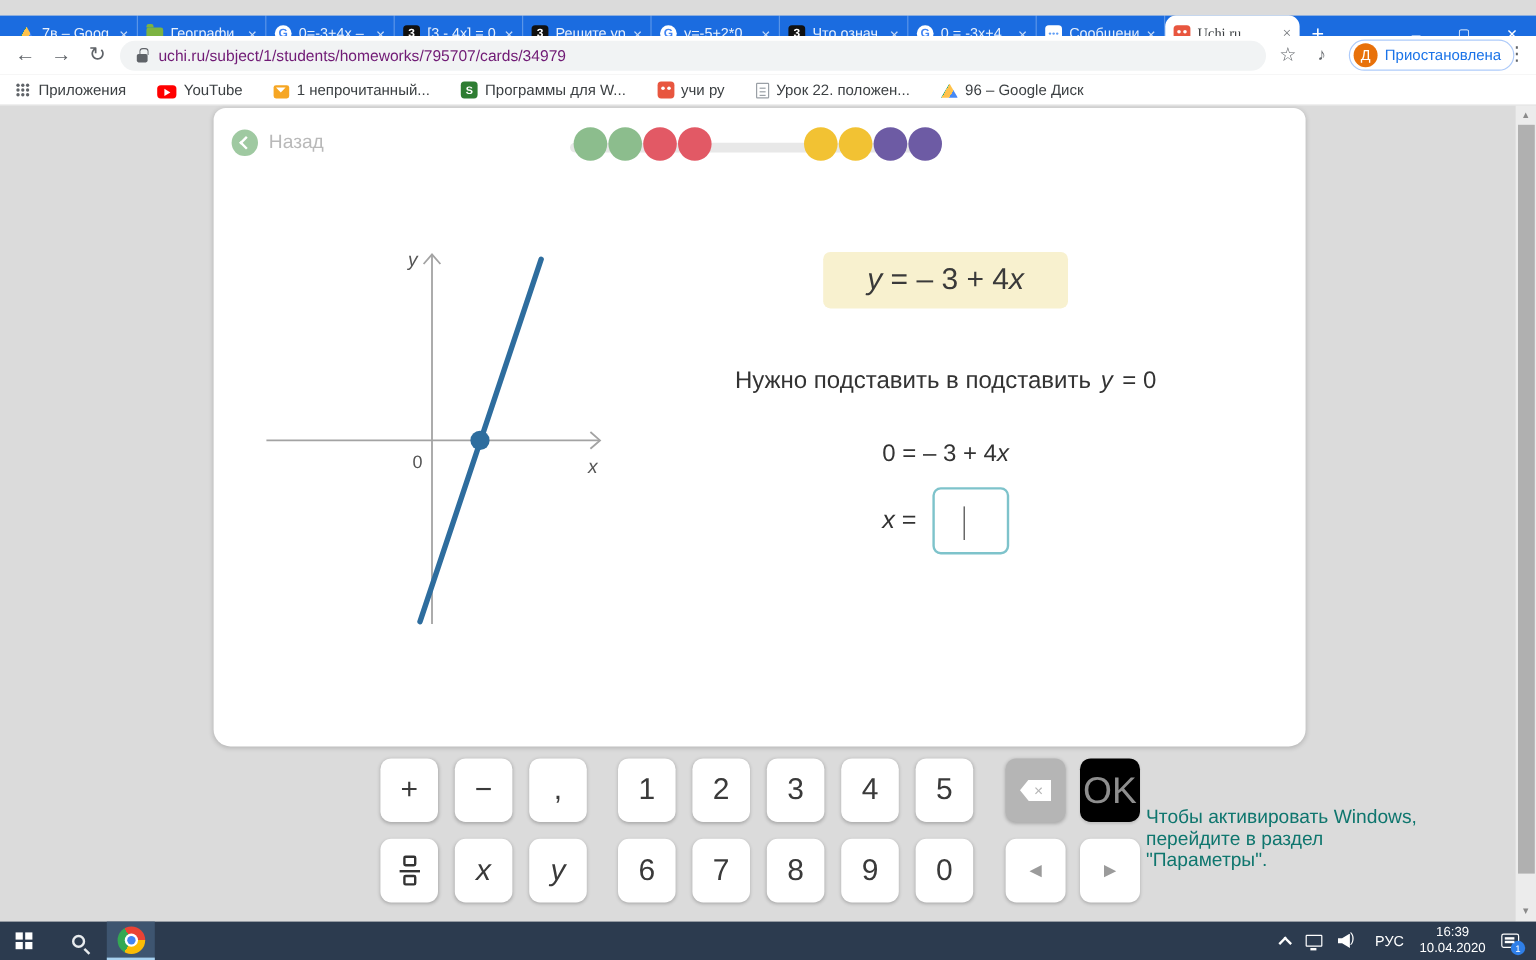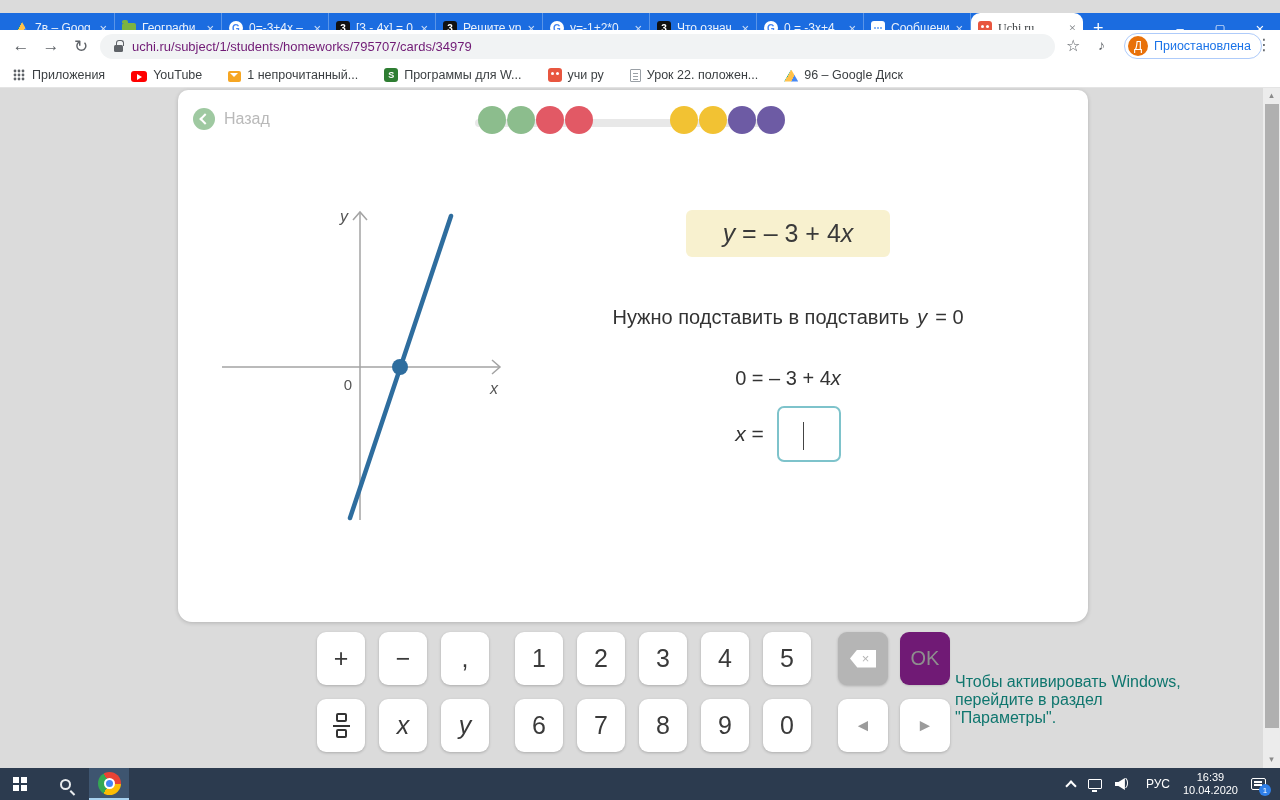--- a/index.html
+++ b/index.html
@@ -75,21 +75,21 @@
   .answer-row { top:315px; height:57px; gap:13px; font-size:21px; color:#333; }
   .answer-input { width:64px; height:56px; border:2px solid #7ec3cb; border-radius:7px; background:#fff; position:relative; cursor:text; }
   .caret { position:absolute; left:24px; top:14px; width:1.5px; height:28px; background:#444; animation:blink 1.1s step-end infinite; }
   @keyframes blink { 50% { opacity:0; } }
   .ital { font-style:italic; }
 
   
   .key { position:absolute; width:48px; height:53px; background:#fff; border-radius:9px; box-shadow:0 1px 3px rgba(0,0,0,.22); display:flex; align-items:center; justify-content:center; font-size:25px; color:#3a3a3a; cursor:pointer; }
   .key-bs { width:50px; background:#b5b5b5; }
   .bs-glyph { width:26px; height:18px; background:#fff; clip-path:polygon(28% 0,100% 0,100% 100%,28% 100%,0 50%); display:flex; align-items:center; justify-content:center; color:#b5b5b5; font-size:13px; padding-left:5px; }
-  .key-ok { width:50px; background:#701a75; color:#8e8e8e; font-size:20px; box-shadow:0 1px 2px rgba(0,0,0,.12); }
+  .key-ok { width:50px; background:#000000; color:#8e8e8e; font-size:31px; box-shadow:0 1px 2px rgba(0,0,0,.12); }
   .key-arrow { width:50px; color:#9b9b9b; font-size:17px; }
   .frac { display:flex; flex-direction:column; align-items:center; }
   .frac .fbox { width:11px; height:9px; border:2px solid #333; border-radius:2px; }
   .frac .fbar { width:17px; height:2px; background:#333; margin:2.5px 0; }
 
   
   .watermark { position:absolute; left:915px; top:670px; width:300px; color:#a0a0a0; }
   .wm-title { font-size:20px; color:#9c9c9c; }
   .wm-line { font-size:16px; color:#0f766e; margin-top:3px;margin-left:40px; }
 
@@ -148,21 +148,21 @@
       <span class="tab-title">[3 - 4x] = 0</span>
       <span class="tab-close">×</span>
     </div>
     <div class="tab">
       <span class="fav fav-3">3</span>
       <span class="tab-title">Решите ур</span>
       <span class="tab-close">×</span>
     </div>
     <div class="tab">
       <span class="fav fav-g">G</span>
-      <span class="tab-title">y=-1+2*0</span>
+      <span class="tab-title">y=-5+2*0</span>
       <span class="tab-close">×</span>
     </div>
     <div class="tab">
       <span class="fav fav-3">3</span>
       <span class="tab-title">Что означ</span>
       <span class="tab-close">×</span>
     </div>
     <div class="tab">
       <span class="fav fav-g">G</span>
       <span class="tab-title">0 = -3x+4</span>

